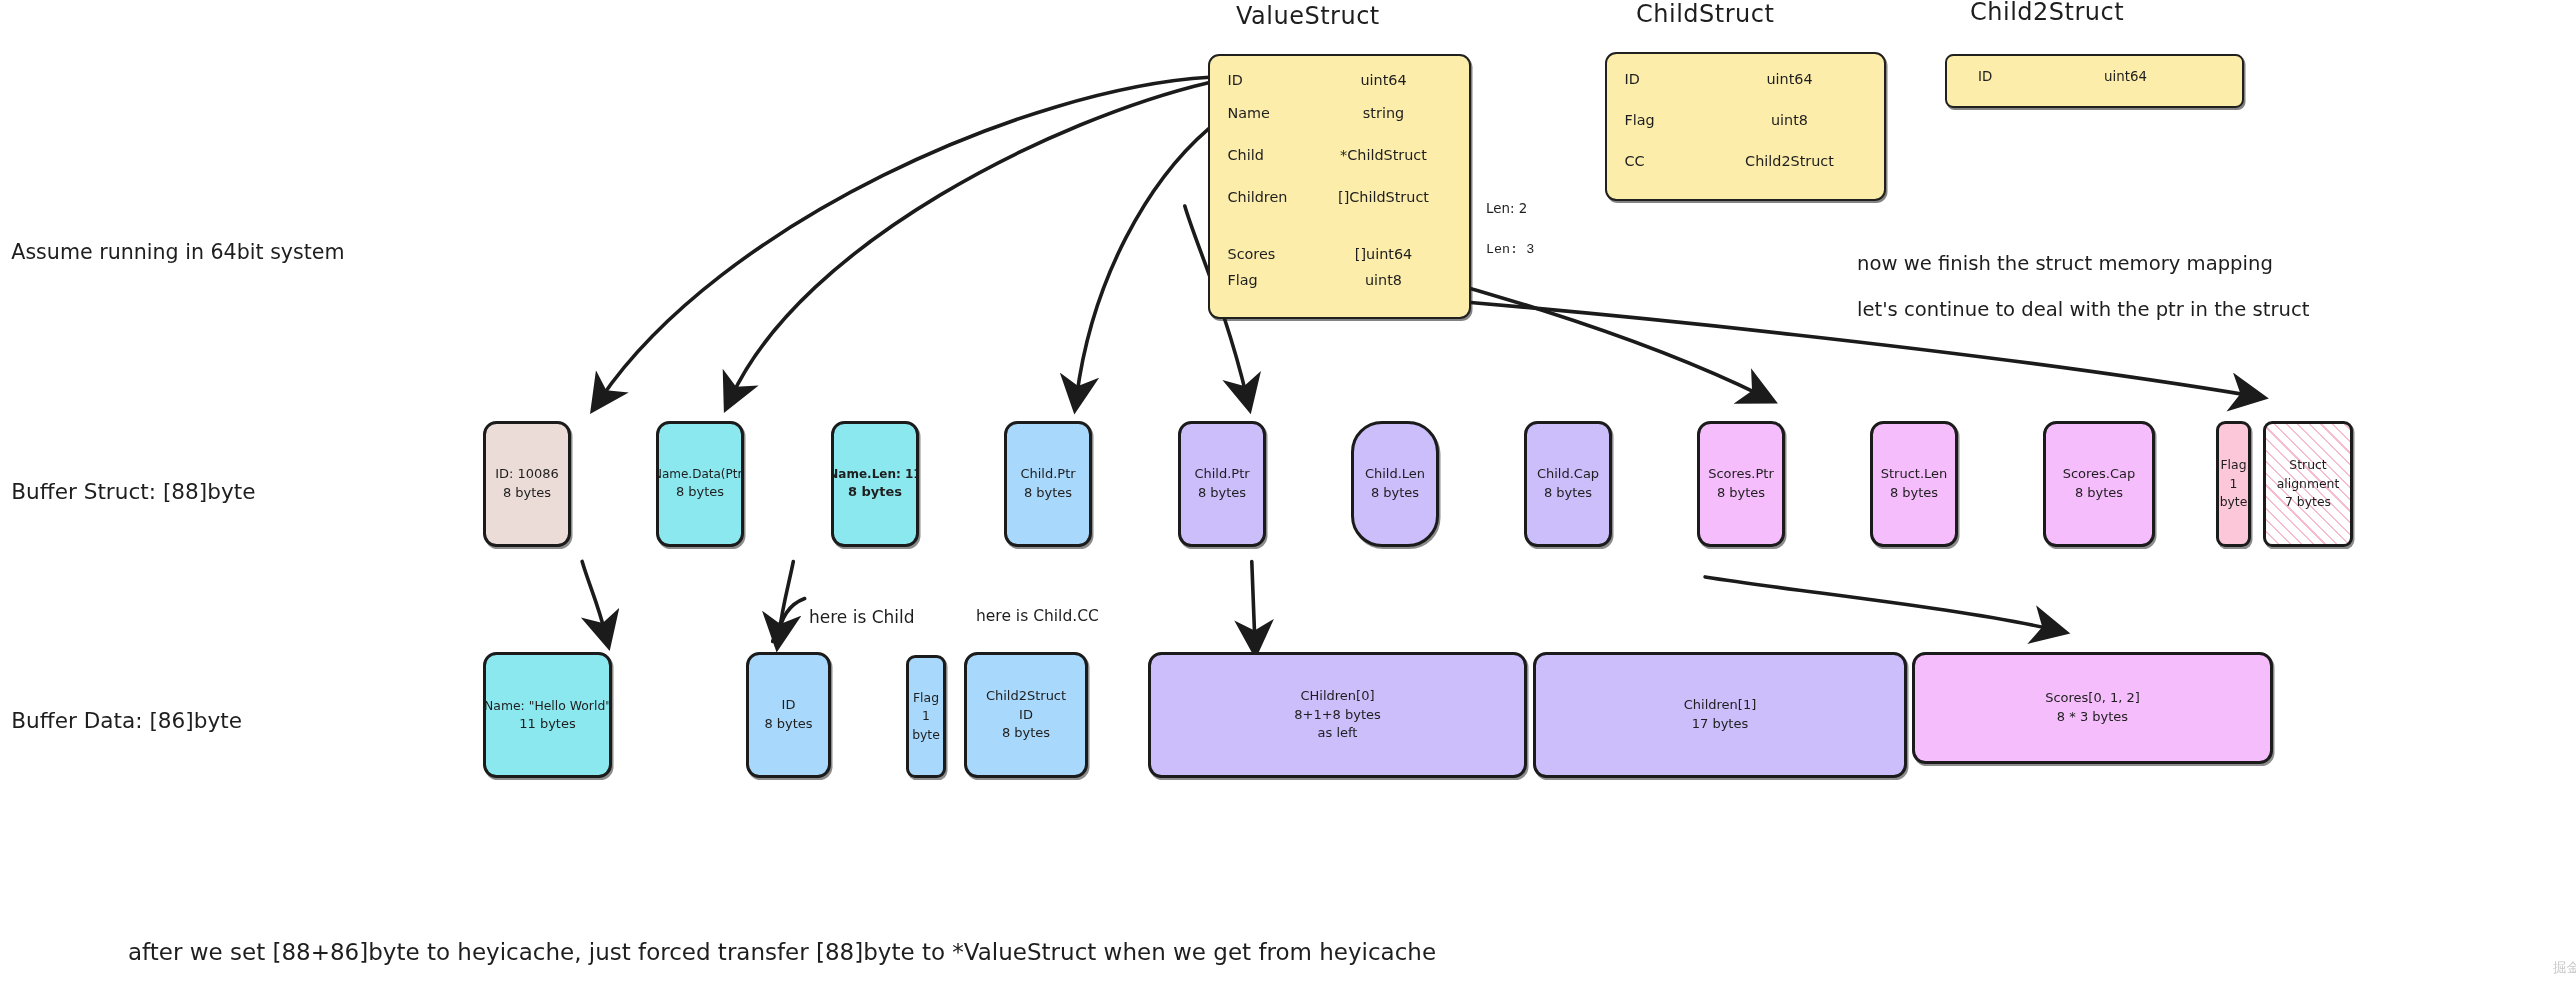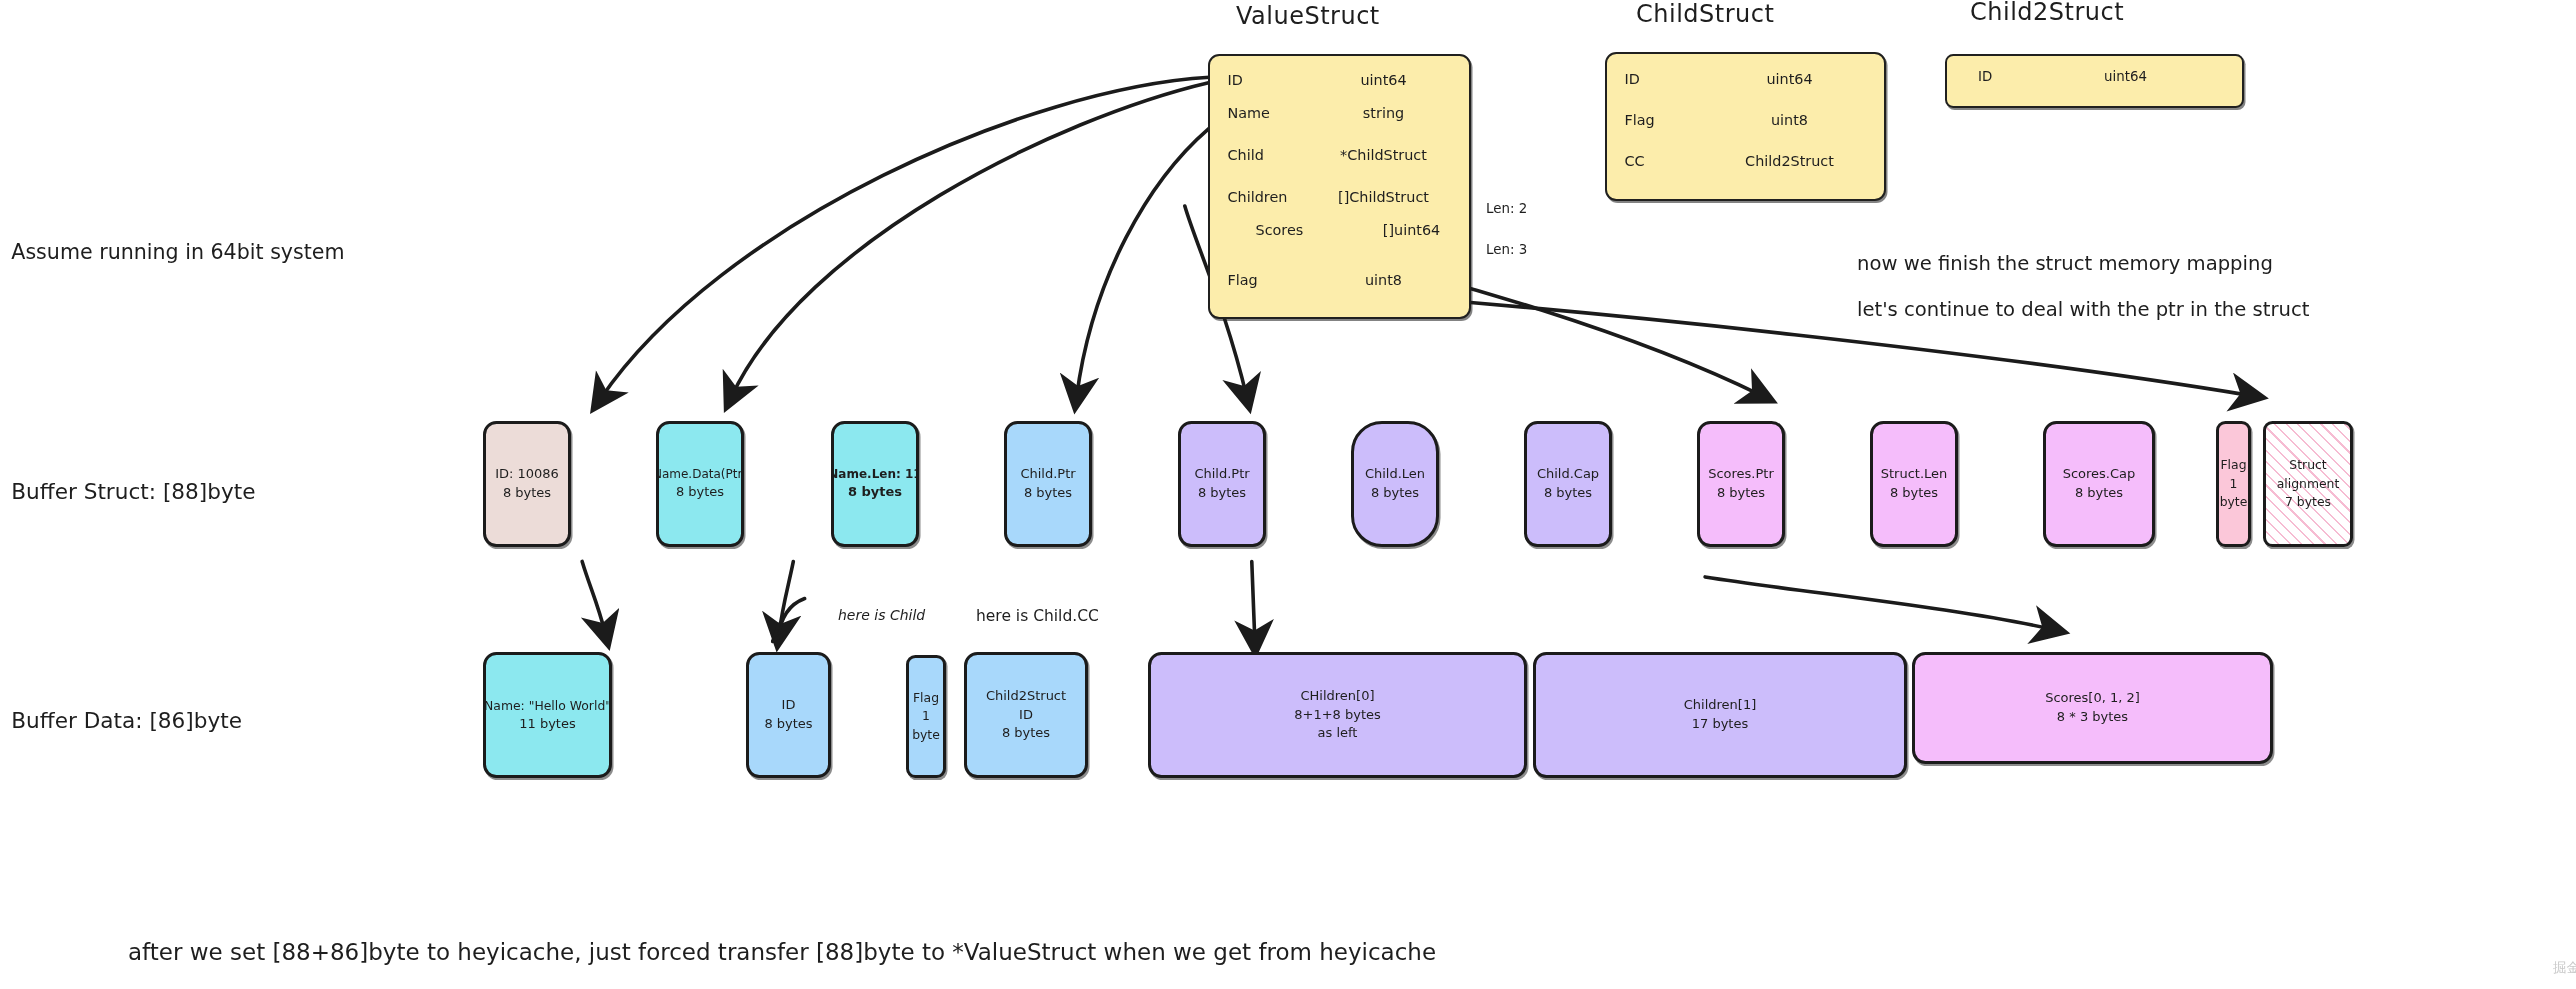--- a/index.html
+++ b/index.html
@@ -122,31 +122,31 @@
       <span class="ftype">string</span>
     </div>
     <div class="srow" style="top:91px;">
       <span class="fname">Child</span>
       <span class="ftype">*ChildStruct</span>
     </div>
     <div class="srow" style="top:133px;">
       <span class="fname">Children</span>
       <span class="ftype">[]ChildStruct</span>
     </div>
-    <div class="srow" style="top:166px;margin-left:28px;">
+    <div class="srow" style="top:190px;">
       <span class="fname">Scores</span>
       <span class="ftype">[]uint64</span>
     </div>
     <div class="srow" style="top:216px;">
       <span class="fname">Flag</span>
       <span class="ftype">uint8</span>
     </div>
   </div>
   <div class="lenlabel" style="left:1486px;top:201px;">Len: 2</div>
-  <div class="lenlabel" style="left:1486px;top:242px;">Len: 3</div>
+  <div class="lenlabel" style="left:1486px;top:242px;font-family:Liberation Mono, monospace;">Len: 3</div>
 
   <div class="struct-title" style="left:1636px;top:0px;">ChildStruct</div>
   <div class="struct-card" style="left:1605px;top:52px;width:281px;height:149px;">
     <div class="srow" style="top:16.5px;">
       <span class="fname">ID</span>
       <span class="ftype">uint64</span>
     </div>
     <div class="srow" style="top:58px;">
       <span class="fname">Flag</span>
       <span class="ftype">uint8</span>
@@ -220,21 +220,21 @@
       <span class="l2">1</span>
       <span class="l3">byte</span>
     </div>
     <div class="cell narrow hatch" style="left:2263px;top:421px;width:90px;height:126px;">
       <span class="l1">Struct</span>
       <span class="l2">alignment</span>
       <span class="l3">7 bytes</span>
     </div>
   </div>
 
-  <div class="note-sm" style="left:838px;top:607px;font-size:14px;font-style:italic;">here is Child</div>
+  <div class="note-sm" style="left:809px;top:607px;font-size:17px;">here is Child</div>
   <div class="note-sm" style="left:976px;top:607px;font-size:15.5px;">here is Child.CC</div>
 
   <div>
     <div class="cell" style="left:483px;top:652px;width:129px;height:126px;background:#8ce8ef;">
       <span class="l1" style="font-size:12.4px;">Name: "Hello World"</span>
       <span class="l2">11 bytes</span>
     </div>
     <div class="cell" style="left:746px;top:652px;width:85px;height:126px;background:#a8d8fb;">
       <span class="l1">ID</span>
       <span class="l2">8 bytes</span>

